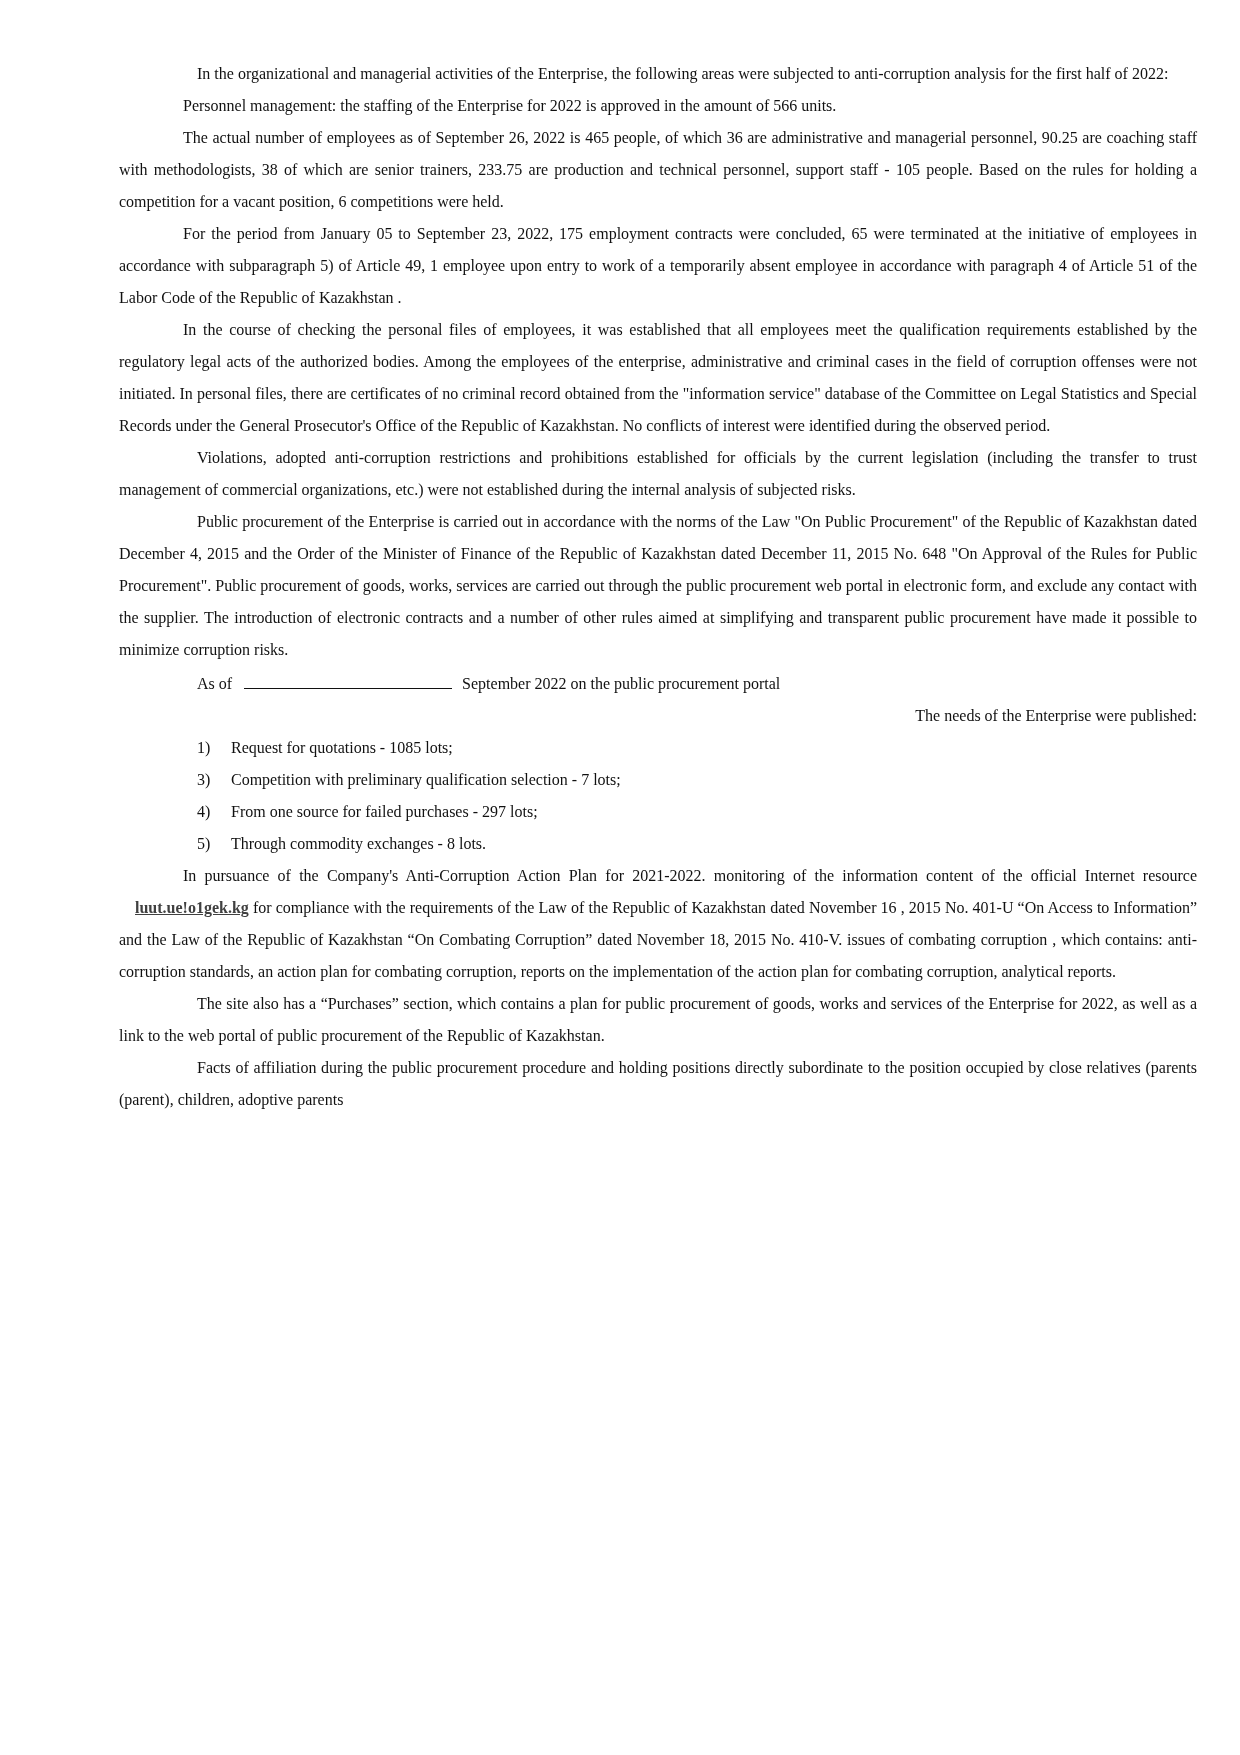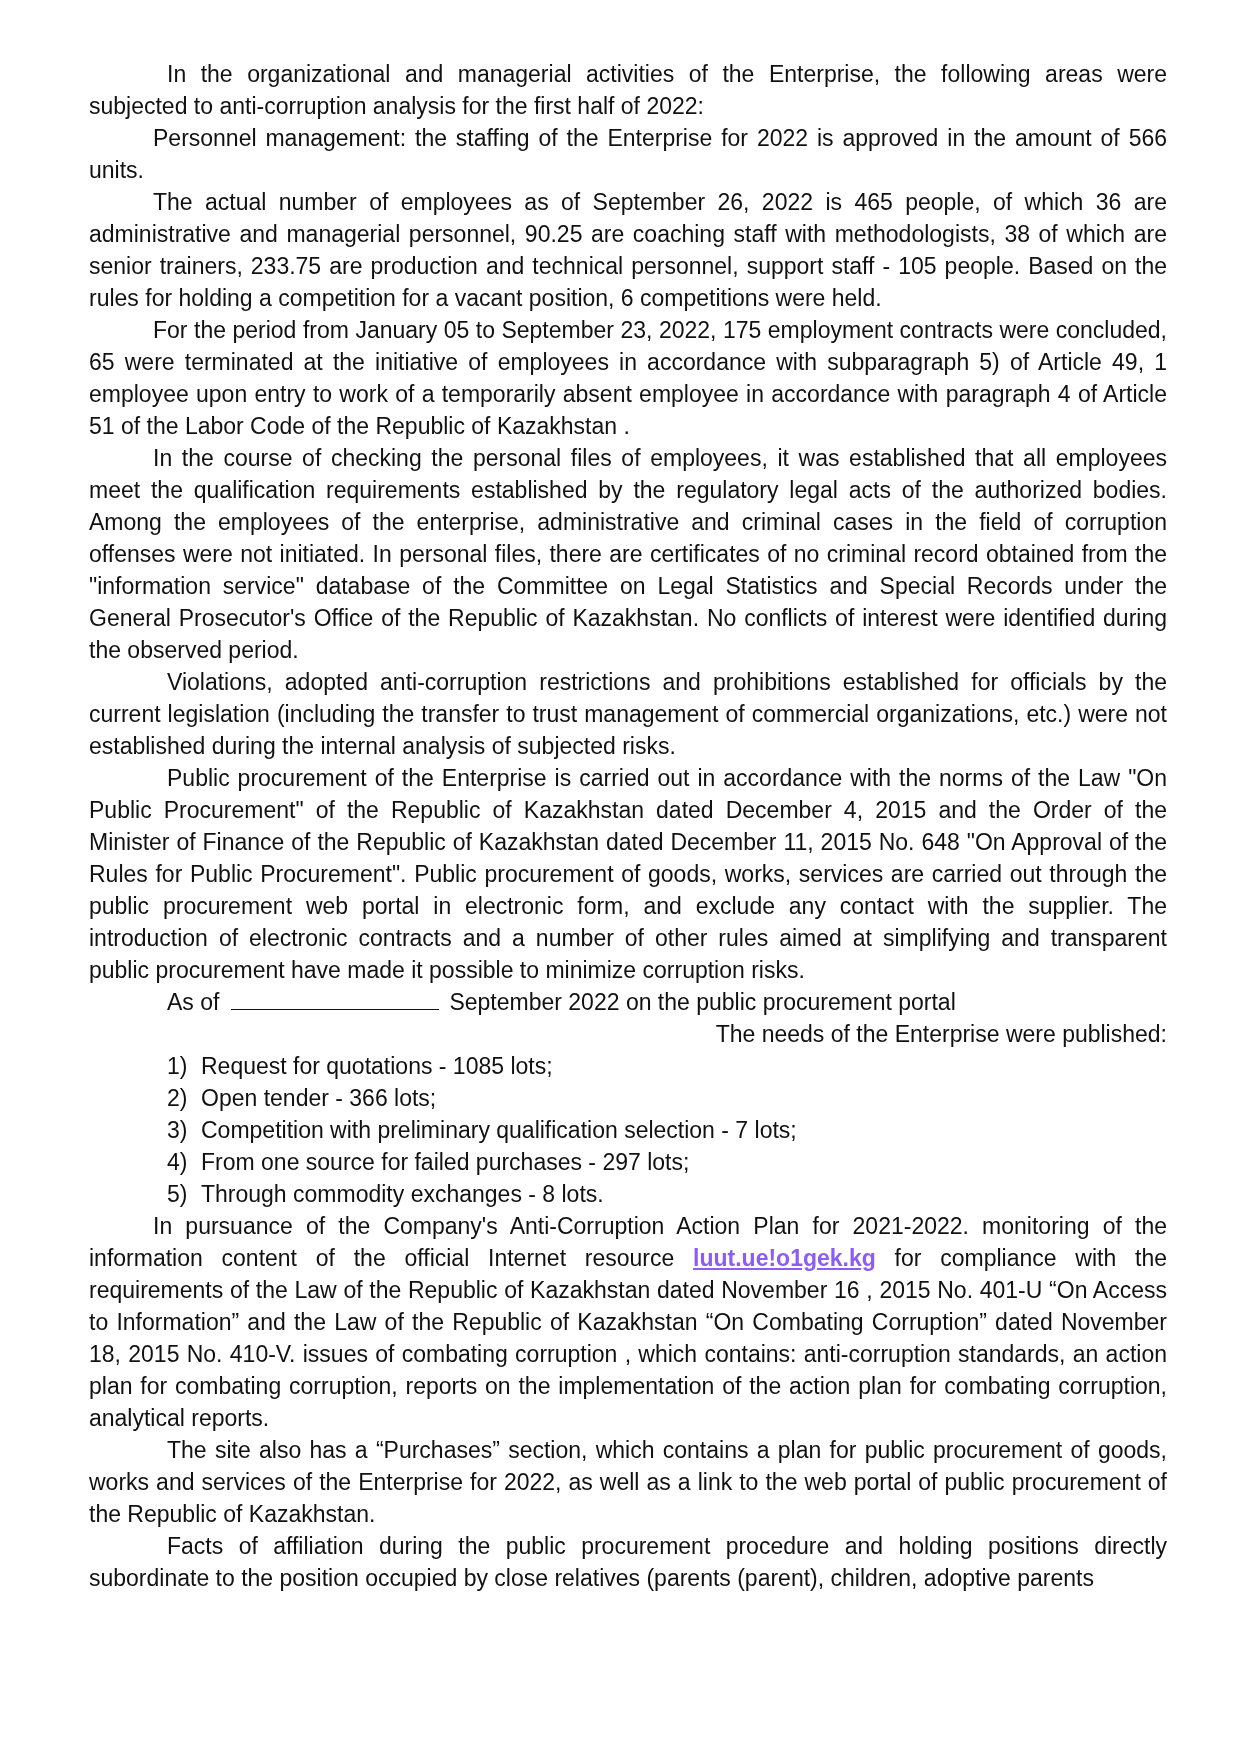--- a/index.html
+++ b/index.html
@@ -8,25 +8,25 @@
       background: #ffffff;
     }
     body {
       width: 1240px;
       height: 1755px;
       overflow: hidden;
       position: relative;
     }
     .page {
       position: absolute;
-      left: 89px;
+      left: 119px;
       top: 58px;
       width: 1078px;
-      font-family: Liberation Sans, sans-serif;
-      font-size: 23px;
+      font-family: Liberation Serif, serif;
+      font-size: 16px;
       line-height: 32px;
       color: #111111;
     }
     .p {
       margin: 0;
       text-align: justify;
       text-indent: 64px;
     }
     .p.indent-lg {
       text-indent: 78px;
@@ -54,22 +54,23 @@
     ol.lots li {
       padding-left: 78px;
       display: block;
     }
     ol.lots li .num {
       display: inline-block;
       width: 34px;
     }
     a.site-link {
       font-weight: bold;
-      color: #8b5cf6;
+      color: #404040;
       text-decoration: underline;
+      margin-left: 16px;
     }
   </style>
 </head>
 <body>
 
 <div class="page">
 
   <p class="p indent-lg">In the organizational and managerial activities of the Enterprise, the following areas were subjected to anti-corruption analysis for the first half of 2022:</p>
 
   <p class="p">Personnel management: the staffing of the Enterprise for 2022 is approved in the amount of 566 units.</p>
@@ -83,21 +84,20 @@
   <p class="p indent-lg">Violations, adopted anti-corruption restrictions and prohibitions established for officials by the current legislation (including the transfer to trust management of commercial organizations, etc.) were not established during the internal analysis of subjected risks.</p>
 
   <p class="p indent-lg">Public procurement of the Enterprise is carried out in accordance with the norms of the Law "On Public Procurement" of the Republic of Kazakhstan dated December 4, 2015 and the Order of the Minister of Finance of the Republic of Kazakhstan dated December 11, 2015 No. 648 "On Approval of the Rules for Public Procurement". Public procurement of goods, works, services are carried out through the public procurement web portal in electronic form, and exclude any contact with the supplier. The introduction of electronic contracts and a number of other rules aimed at simplifying and transparent public procurement have made it possible to minimize corruption risks.</p>
 
   <p class="p indent-lg left"><span>As of</span><span class="blank"></span><span>September 2022 on the public procurement portal</span></p>
 
   <p class="p no-indent">The needs of the Enterprise were published:</p>
 
   <ol class="lots">
     <li><span class="num">1)</span><span>Request for quotations - 1085 lots;</span></li>
-    <li><span class="num">2)</span><span>Open tender - 366 lots;</span></li>
     <li><span class="num">3)</span><span>Competition with preliminary qualification selection - 7 lots;</span></li>
     <li><span class="num">4)</span><span>From one source for failed purchases - 297 lots;</span></li>
     <li><span class="num">5)</span><span>Through commodity exchanges - 8 lots.</span></li>
   </ol>
 
   <p class="p"><span>In pursuance of the Company's Anti-Corruption Action Plan for 2021-2022. monitoring of the information content of the official Internet resource </span><a class="site-link">luut.ue!o1gek.kg</a><span> for compliance with the requirements of the Law of the Republic of Kazakhstan dated November 16 , 2015 No. 401-U “On Access to Information” and the Law of the Republic of Kazakhstan “On Combating Corruption” dated November 18, 2015 No. 410-V. issues of combating corruption , which contains: anti-corruption standards, an action plan for combating corruption, reports on the implementation of the action plan for combating corruption, analytical reports.</span></p>
 
   <p class="p indent-lg">The site also has a “Purchases” section, which contains a plan for public procurement of goods, works and services of the Enterprise for 2022, as well as a link to the web portal of public procurement of the Republic of Kazakhstan.</p>
 
   <p class="p indent-lg">Facts of affiliation during the public procurement procedure and holding positions directly subordinate to the position occupied by close relatives (parents (parent), children, adoptive parents</p>

